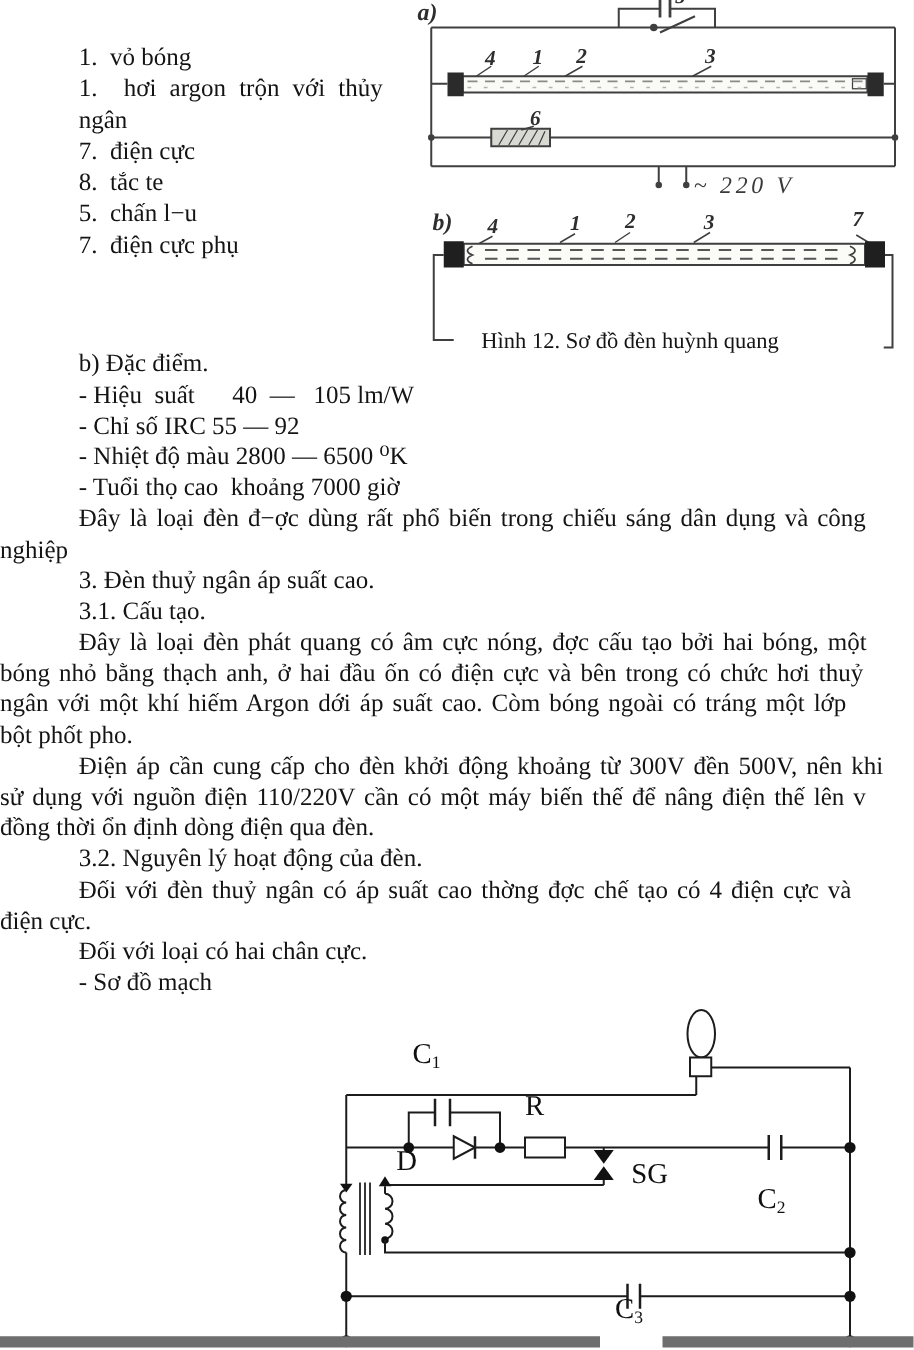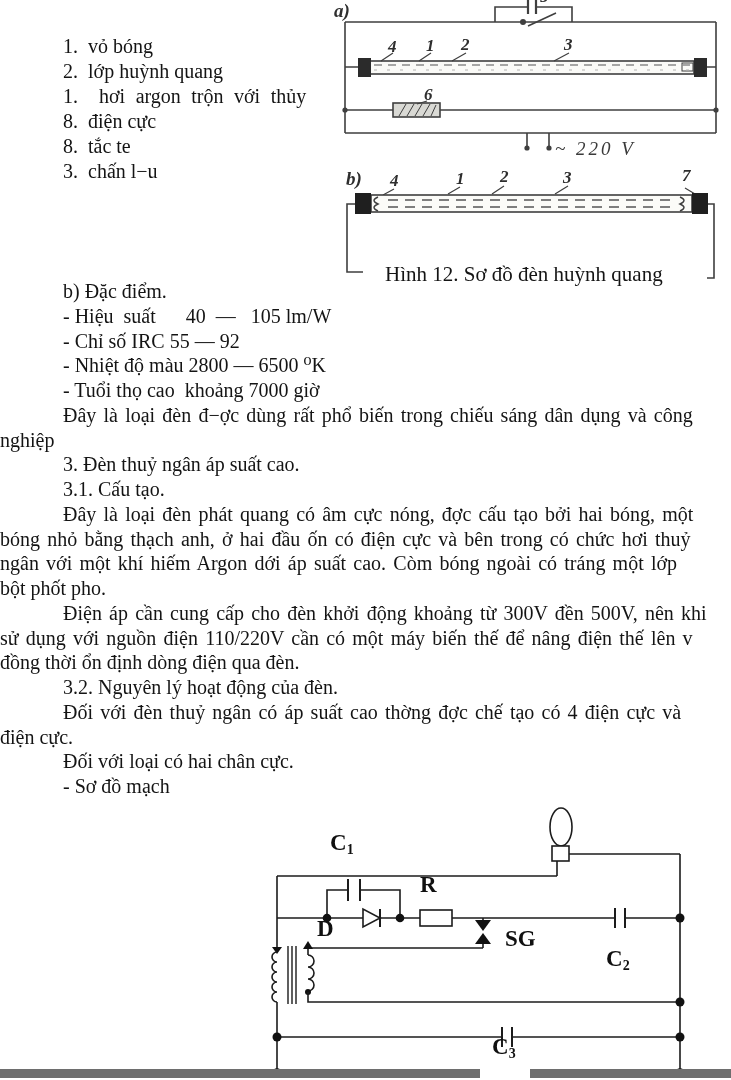--- a/index.html
+++ b/index.html
@@ -7,38 +7,39 @@
         font-family:"Liberation Serif","DejaVu Serif",serif;color:#141414;}
   .abs{position:absolute;}
   .ln{white-space:pre;height:24.75px;line-height:24.75px;font-size:20px;}
   .list .ln{height:25px;line-height:25px;}
   .i{padding-left:63px;}
   .j{word-spacing:2.2px;}
   .js{word-spacing:5.5px;}
   .figlabel{position:absolute;font-style:italic;font-weight:bold;font-size:17px;color:#2e2e2e;}
   .biglabel{font-size:19px;}
   .voltlabel{position:absolute;font-style:italic;font-size:19px;letter-spacing:3px;color:#3a3a3a;}
-  .caption{position:absolute;font-size:21px;color:#141414;white-space:pre;}
+  .caption{position:absolute;font-size:18px;color:#141414;white-space:pre;}
   .clabel{position:absolute;font-size:23px;color:#101010;}
   .clabel .sub{font-size:14px;vertical-align:-4px;}
   .pagebreak{position:absolute;background:#6e6e6e;height:9px;top:1069px;}
   svg{position:absolute;left:0;top:0;}
 </style>
 </head>
 <body>
 
 <div class="page">
 
   <div class="abs list" style="left:63px;top:24px;width:282px;margin-top:10px;">
     <div class="ln">1.  vỏ bóng</div>
-    <div class="ln">2.  lớp huỳnh quang</div>
     <div class="ln js">1.  hơi argon trộn với thủy</div>
-    <div class="ln">8.  điện cực</div>
+    <div class="ln">ngân</div>
+    <div class="ln">7.  điện cực</div>
     <div class="ln">8.  tắc te</div>
-    <div class="ln">3.  chấn l−u</div>
+    <div class="ln">5.  chấn l−u</div>
+    <div class="ln">7.  điện cực phụ</div>
   </div>
 
   <div class="abs" style="left:330px;top:0;width:401px;height:295px;">
     <svg width="401" height="295" viewBox="0 0 401 295">
       <g stroke="#3f3f3f" stroke-width="1.6" fill="none">
 
         <path d="M15 22 H386 M15 22 V133 M386 22 V133 M15 133 H386"></path>
 
         <path d="M165 22 V7 H198 M206 7 H242 V22"></path>
         <path d="M198 0 V14 M206 0 V14" stroke-width="2.2"></path>
@@ -125,21 +126,21 @@
     <div class="ln i j">Điện áp cần cung cấp cho đèn khởi động khoảng từ 300V đền 500V, nên khi</div>
     <div class="ln j">sử dụng với nguồn điện 110/220V cần có một máy biến thế để nâng điện thế lên v</div>
     <div class="ln">đồng thời ổn định dòng điện qua đèn.</div>
     <div class="ln i">3.2. Nguyên lý hoạt động của đèn.</div>
     <div class="ln i j">Đối với đèn thuỷ ngân có áp suất cao thờng đợc chế tạo có 4 điện cực và</div>
     <div class="ln">điện cực.</div>
     <div class="ln i">Đối với loại có hai chân cực.</div>
     <div class="ln i">- Sơ đồ mạch</div>
   </div>
 
-  <div class="abs" style="left:0;top:790px;width:731px;height:290px;font-weight:bold;">
+  <div class="abs" style="left:0;top:790px;width:731px;height:290px;">
     <svg width="731" height="290" viewBox="0 0 731 290">
       <g stroke="#1c1c1c" stroke-width="1.6" fill="none">
 
         <g>
           <ellipse cx="561" cy="37" rx="11" ry="19" fill="#ffffff"></ellipse>
           <rect x="552" y="56" width="17" height="15" fill="#ffffff"></rect>
         </g>
 
         <path d="M569 64 H680 M680 64 V283"></path>
         <path d="M557 71 V86 M277 86 H557 M277 86 V162 M277 212 V283"></path>

